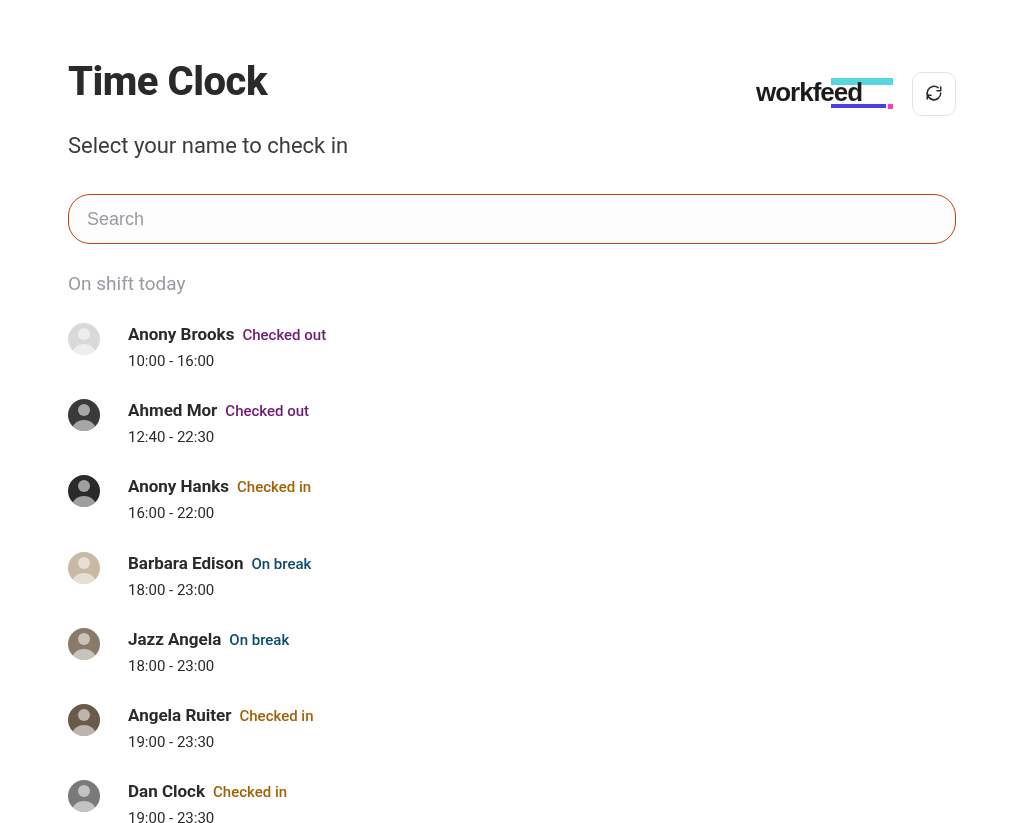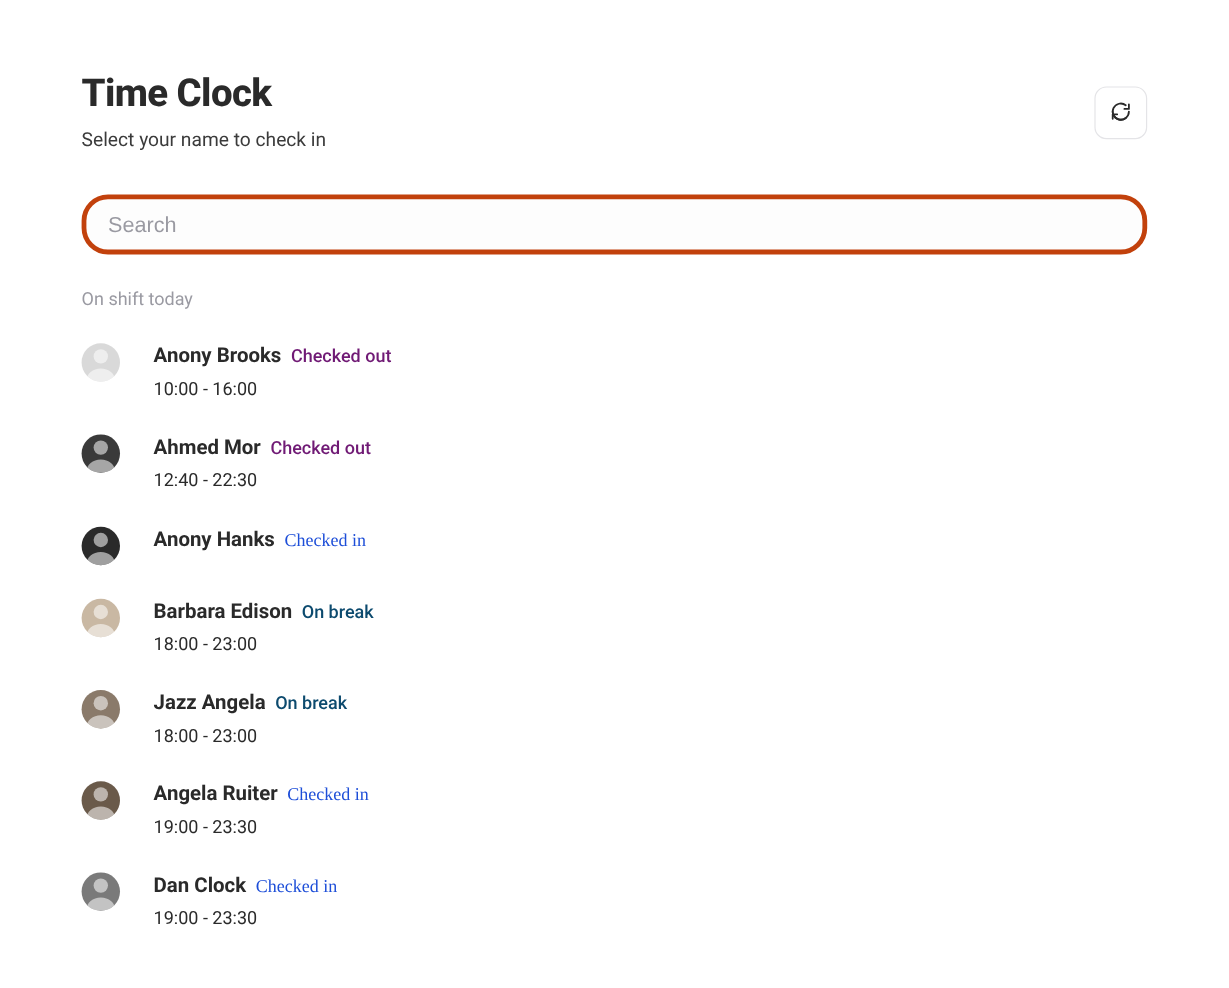--- a/index.html
+++ b/index.html
@@ -13,29 +13,29 @@
   .page {
     padding: 60px 68px 0 68px;
   }
   .header-row {
     display: flex;
     justify-content: space-between;
     align-items: flex-start;
   }
   .title-block { }
   .page-title {
-    font-size: 32px;
+    font-size: 40px;
     font-weight: 800;
     letter-spacing: -0.5px;
     color: #2a2a2a;
     line-height: 1.1;
   }
   .page-subtitle {
-    margin-top: 12px;
-    font-size: 16px;
+    margin-top: 29px;
+    font-size: 22px;
     color: #3b3b3b;
     font-weight: 400;
   }
   .brand-row {
     display: flex;
     align-items: center;
     gap: 16px;
     margin-top: 12px;
   }
   .logo {
@@ -55,35 +55,35 @@
     cursor: pointer;
   }
   .refresh-btn svg { width: 18px; height: 18px; }
 
   .search-wrap {
     margin-top: 36px;
   }
   .search-input {
     width: 100%;
     height: 50px;
-    border: 4px solid #c2410c;
+    border: 1px solid #c2410c;
     border-radius: 22px;
     padding: 0 18px;
     font-size: 18px;
     color: #333;
     background: #fdfdfd;
     outline: none;
   }
   .search-input::placeholder {
     color: #9a9aa2;
   }
 
   .section-label {
     margin-top: 28px;
-    font-size: 15px;
+    font-size: 19px;
     color: #9a9aa2;
   }
 
   .list {
     margin-top: 18px;
   }
   .row {
     display: flex;
     align-items: flex-start;
     gap: 28px;
@@ -104,39 +104,47 @@
   .name {
     font-size: 17px;
     font-weight: 700;
     color: #2a2a2a;
   }
   .status {
     font-size: 15px;
     font-weight: 500;
   }
   .status.checked-out { color: #701a75; }
-  .status.checked-in  { color: #1d4ed8; font-family: Liberation Serif, serif; }
+  .status.checked-in  { color: #a16207; }
   .status.on-break    { color: #0c4a6e; }
   .shift-time {
     font-size: 15px;
     color: #2a2a2a;
     margin-top: 5px;
   }
 </style>
 </head>
 <body>
 
 <div class="page">
 
   <div class="header-row">
     <div class="title-block">
       <h1 class="page-title">Time Clock</h1>
       <div class="page-subtitle">Select your name to check in</div>
     </div>
     <div class="brand-row">
+      <span class="logo" aria-label="workfeed">
+        <svg viewBox="0 0 280 76" xmlns="http://www.w3.org/2000/svg">
+          <rect x="150" y="6" width="124" height="14" fill="#57d6e0"></rect>
+          <text x="0" y="52" font-family="Arial, Helvetica, sans-serif" font-size="52" font-weight="900" fill="#1a1a1a" letter-spacing="-2">workfeed</text>
+          <rect x="150" y="58" width="110" height="8" fill="#4a3fe0"></rect>
+          <rect x="264" y="58" width="10" height="10" fill="#ff3cc7"></rect>
+        </svg>
+      </span>
       <button class="refresh-btn" type="button">
         <span>
           <svg viewBox="0 0 24 24" fill="none" stroke="#2a2a2a" stroke-width="2" stroke-linecap="round" stroke-linejoin="round">
             <path d="M21 12a9 9 0 1 1-3.5-7.1"></path>
             <path d="M21 4v5h-5"></path>
             <path d="M3 12a9 9 0 0 0 14.5 7.1"></path>
             <path d="M3 20v-5h5"></path>
           </svg>
         </span>
       </button>
@@ -185,20 +193,21 @@
           <svg viewBox="0 0 32 32">
             <circle cx="16" cy="11" r="6" fill="rgba(255,255,255,0.55)"></circle>
             <path d="M4 32c0-7 5.4-11 12-11s12 4 12 11" fill="rgba(255,255,255,0.55)"></path>
           </svg>
         </div>
         <div class="row-body">
           <div class="name-line">
             <span class="name">Anony Hanks</span>
             <span class="status checked-in">Checked in</span>
           </div>
+          <div class="shift-time">16:00 - 22:00</div>
         </div>
       </div>
       <div class="row">
         <div class="avatar" style="background: rgb(201, 184, 163);">
           <svg viewBox="0 0 32 32">
             <circle cx="16" cy="11" r="6" fill="rgba(255,255,255,0.55)"></circle>
             <path d="M4 32c0-7 5.4-11 12-11s12 4 12 11" fill="rgba(255,255,255,0.55)"></path>
           </svg>
         </div>
         <div class="row-body">

